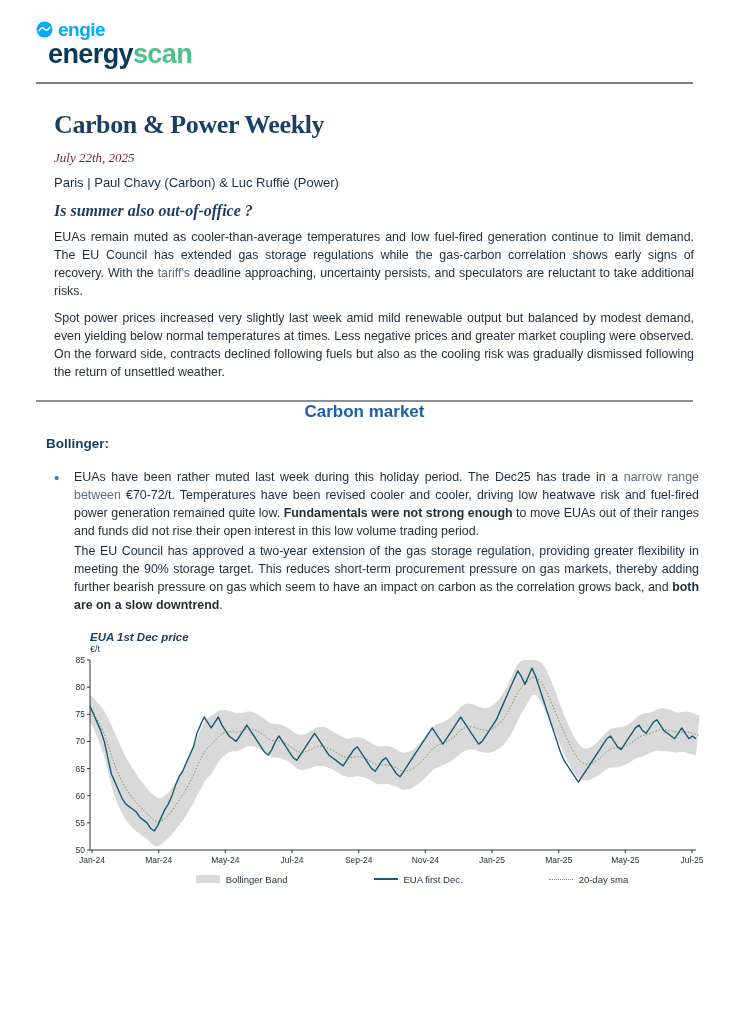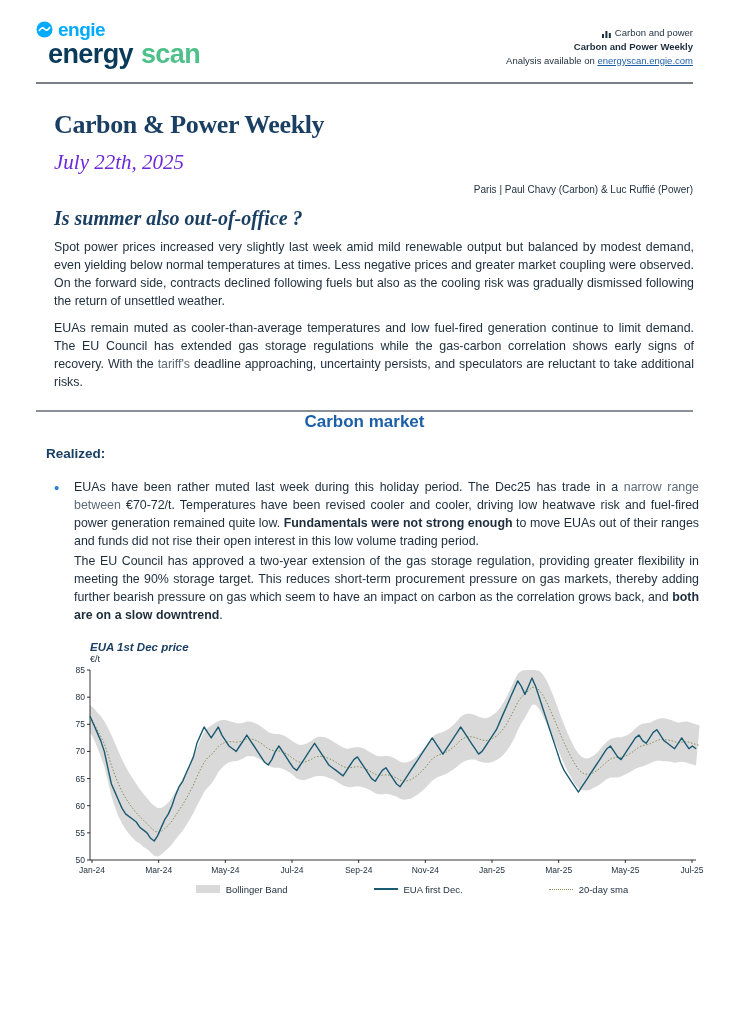--- a/index.html
+++ b/index.html
@@ -52,21 +52,21 @@
     letter-spacing: -0.5px;
     line-height: 1;
   }
   .logo-energyscan {
     font-size: 27px;
     font-weight: bold;
     letter-spacing: -0.6px;
     line-height: 1;
   }
   .logo-energy { color: #0a3a5a; margin-left: 12px; }
-  .logo-scan { color: #4ec08a; margin-left: 8px; }
+  .logo-scan { color: #4ec08a; }
 
   .header-right {
     text-align: right;
     font-size: 9.5px;
     line-height: 1.45;
     color: #1d2d3c;
     padding-top: 6px;
   }
   .header-right .line1 {
     display: flex;
@@ -101,35 +101,34 @@
     font-family: "Liberation Serif", serif;
     font-size: 26px;
     font-weight: bold;
     color: #1b3f63;
     margin: 26px 0 0 18px;
     letter-spacing: -0.4px;
   }
   .subtitle-date {
     font-family: "Liberation Serif", serif;
     font-style: italic;
-    font-size: 21px;
-    color: #6d28d9;
+    font-size: 13px;
+    color: #7f1d1d;
     margin: 10px 0 0 18px;
   }
   .byline {
-    font-size: 10px;
+    font-size: 13px;
     color: #1d2d3c;
     margin: 9px 0 0 18px;
-    text-align: right;
   }
   .question {
     font-family: "Liberation Serif", serif;
     font-style: italic;
     font-weight: bold;
-    font-size: 20px;
+    font-size: 16px;
     color: #1b3f63;
     margin: 12px 0 0 18px;
   }
   .para {
     font-size: 12.4px;
     line-height: 1.45;
     text-align: justify;
     margin: 9px 0 0 18px;
     width: 640px;
     color: #1d2d3c;
@@ -232,52 +231,38 @@
             <path d="M3 10 Q6 5 8.5 8 Q11 11 14 6" stroke="#ffffff" stroke-width="1.6" fill="none"></path>
           </svg>
         </span>
         <span class="logo-word">engie</span>
       </div>
       <div class="logo-energyscan">
         <span class="logo-energy">energy</span><span class="logo-scan">scan</span>
       </div>
     </div>
 
-    <div class="header-right">
-      <div class="line1">
-        <span class="bars-icon">
-          <svg width="9" height="9" viewBox="0 0 9 9">
-            <rect x="0" y="5" width="2" height="4" fill="#1d2d3c"></rect>
-            <rect x="3.4" y="2" width="2" height="7" fill="#1d2d3c"></rect>
-            <rect x="6.8" y="4" width="2" height="5" fill="#1d2d3c"></rect>
-          </svg>
-        </span>
-        <span>Carbon and power</span>
-      </div>
-      <div class="bold">Carbon and Power Weekly</div>
-      <div><span>Analysis available on </span><a href="#">energyscan.engie.com</a></div>
-    </div>
   </div>
 
   <hr class="rule">
 
   <h1 class="title">Carbon &amp; Power Weekly</h1>
   <div class="subtitle-date">July 22th, 2025</div>
   <div class="byline">Paris | Paul Chavy (Carbon) &amp; Luc Ruffié (Power)</div>
   <div class="question">Is summer also out-of-office ?</div>
 
-  <p class="para">Spot power prices increased very slightly last week amid mild renewable output but balanced by modest demand, even yielding below normal temperatures at times. Less negative prices and greater market coupling were observed. On the forward side, contracts declined following fuels but also as the cooling risk was gradually dismissed following the return of unsettled weather.</p>
   <p class="para">
     <span>EUAs remain muted as cooler-than-average temperatures and low fuel-fired generation continue to limit demand. The EU Council has extended gas storage regulations while the gas-carbon correlation shows early signs of recovery. With the </span><span class="muted">tariff's</span><span> deadline approaching, uncertainty persists, and speculators are reluctant to take additional risks.</span>
   </p>
+  <p class="para">Spot power prices increased very slightly last week amid mild renewable output but balanced by modest demand, even yielding below normal temperatures at times. Less negative prices and greater market coupling were observed. On the forward side, contracts declined following fuels but also as the cooling risk was gradually dismissed following the return of unsettled weather.</p>
 
   <hr class="rule thin">
 
   <div class="section-title">Carbon market</div>
-  <div class="sub-head">Realized:</div>
+  <div class="sub-head">Bollinger:</div>
 
   <div class="bullet-row">
     <div class="bullet-dot">•</div>
     <div class="bullet-body">
       <p><span>EUAs have been rather muted last week during this holiday period. The Dec25 has trade in a </span><span class="muted">narrow range between</span><span> €70-72/t. Temperatures have been revised cooler and cooler, driving low heatwave risk and fuel-fired power generation remained quite low. </span><b>Fundamentals were not strong enough</b><span> to move EUAs out of their ranges and funds did not rise their open interest in this low volume trading period.</span></p>
       <p><span>The EU Council has approved a two-year extension of the gas storage regulation, providing greater flexibility in meeting the 90% storage target. This reduces short-term procurement pressure on gas markets, thereby adding further bearish pressure on gas which seem to have an impact on carbon as the correlation grows back, and </span><b>both are on a slow downtrend</b><span>.</span></p>
     </div>
   </div>
 
   <div class="chart-wrap">

